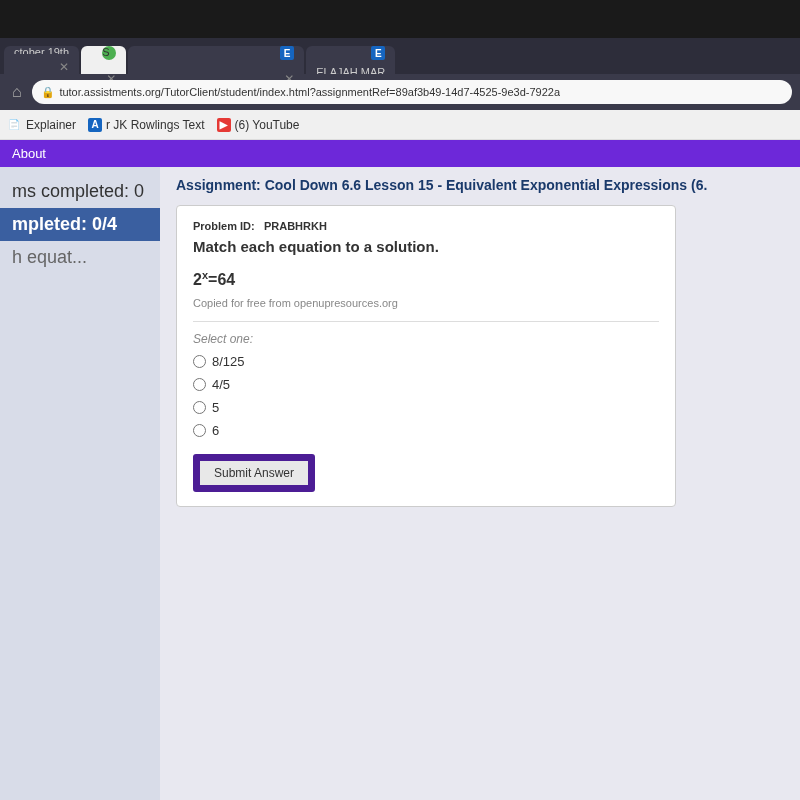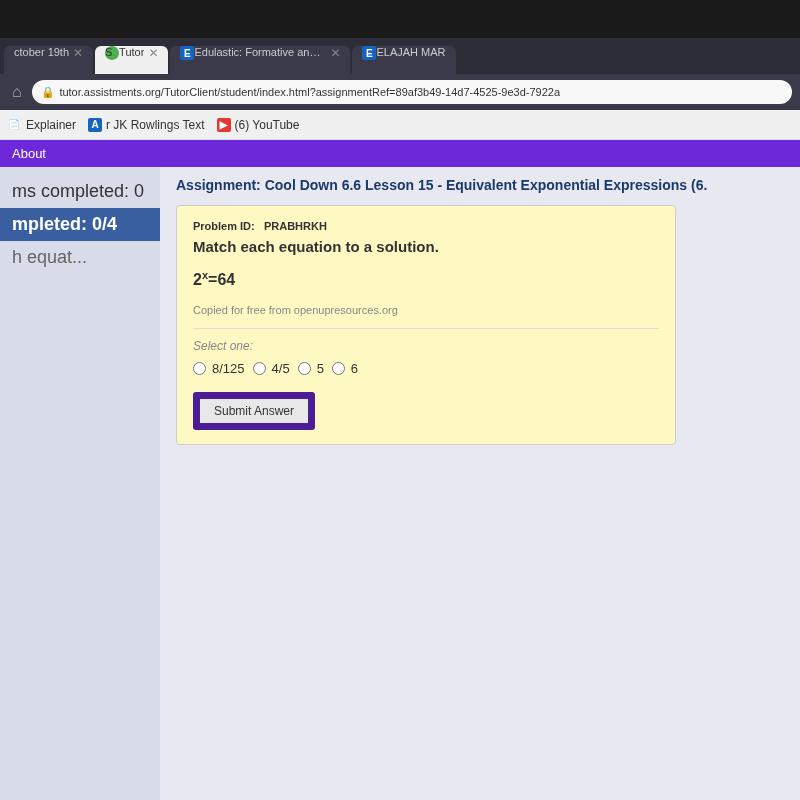--- a/index.html
+++ b/index.html
@@ -30,29 +30,31 @@
       display: flex;
       align-items: flex-end;
       height: 36px;
       background: #2d2d3a;
       padding: 0 4px;
       gap: 2px;
     }
 
     .tab {
       display: flex;
-      align-items: flex-start;
+      align-items: flex-end;
       height: 28px;
       padding: 0 10px;
       border-radius: 6px 6px 0 0;
       font-size: 11px;
       color: #ccc;
       background: #3a3a4a;
+      gap: 6px;
       max-width: 180px;
       cursor: pointer;
+      flex-direction: column;
     }
 
     .tab.active {
       background: #f0f0f0;
       color: #333;
     }
 
     .tab-icon {
       width: 14px;
       height: 14px;
@@ -213,21 +215,21 @@
 
     .assignment-title {
       font-size: 14px;
       font-weight: bold;
       color: #1a3a6b;
       margin-bottom: 12px;
     }
 
     
     .problem-card {
-      background: #fef9c3;
+      background: #ffffff;
       border: 1px solid #ccc;
       border-radius: 4px;
       padding: 14px 16px;
       max-width: 500px;
     }
 
     .problem-id {
       font-size: 11px;
       color: #666;
       margin-bottom: 6px;
@@ -242,21 +244,21 @@
       font-size: 15px;
       font-weight: bold;
       color: #333;
       margin-bottom: 14px;
     }
 
     .equation {
       font-size: 16px;
       font-weight: bold;
       color: #333;
-      margin-bottom: 15px;
+      margin-bottom: 8px;
     }
 
     .equation sup {
       font-size: 11px;
     }
 
     .copied-text {
       font-size: 11px;
       color: #888;
       margin-bottom: 12px;
@@ -270,21 +272,21 @@
 
     .select-label {
       font-size: 12px;
       color: #888;
       font-style: italic;
       margin-bottom: 8px;
     }
 
     .radio-group {
       display: flex;
-      flex-direction: row;
+      flex-direction: column;
       gap: 8px;
       margin-bottom: 16px;
     }
 
     .radio-item {
       display: flex;
       align-items: center;
       gap: 6px;
       font-size: 13px;
       color: #333;

